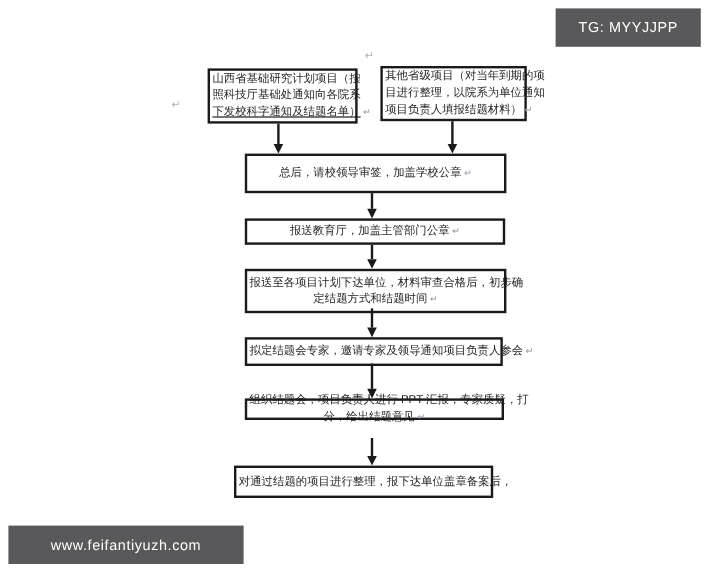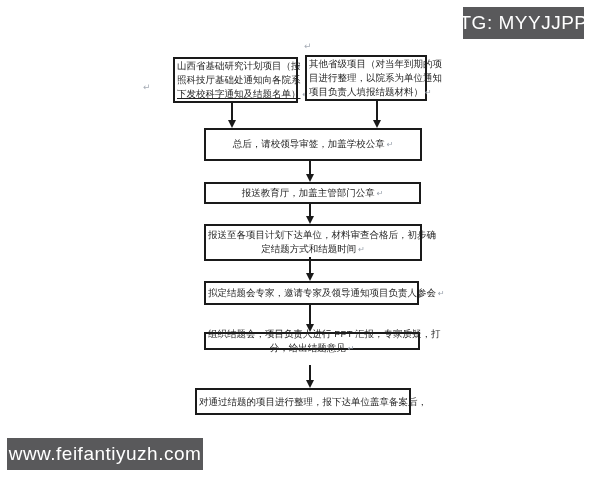--- a/index.html
+++ b/index.html
@@ -5,37 +5,37 @@
   * { margin:0; padding:0; box-sizing:border-box; }
   html,body { background:#ffffff; }
   #stage {
     position:relative; width:600px; height:480px; background:#ffffff;
     font-family:"Liberation Sans","DejaVu Sans",sans-serif; overflow:hidden;
   }
   
   .badge {
     position:absolute; background:#59595b; color:#ffffff;
     display:flex; align-items:center; justify-content:center;
-    font-size:19px; letter-spacing:0.5px; white-space:nowrap;
+    font-size:12px; letter-spacing:0.5px; white-space:nowrap;
   }
   #tg-badge   { left:463px; top:7px;   width:121px; height:32px; }
   #site-badge { left:7px;   top:438px; width:196px; height:32px; }
 
   
   .fbox {
     position:absolute; border:2px solid #1a1a1a; background:#ffffff;
     color:#1f1f1f; text-align:center;
     font-size:9.5px; line-height:14px;
     display:flex; flex-direction:column; justify-content:center;
     padding:0 2px; white-space:nowrap;
   }
   .fbox .ln { display:block; }
   .fbox .u  { text-decoration:underline; }
   #box-1 { left:173px; top:57px;  width:125px; height:46px; }
-  #box-2 { left:305px; top:55px;  width:122px; height:46px; }
+  #box-2 { left:317px; top:55px;  width:122px; height:46px; }
   #box-3 { left:204px; top:128px; width:218px; height:33px; }
   #box-4 { left:204px; top:182px; width:217px; height:22px; line-height:18px; }
   #box-5 { left:204px; top:224px; width:218px; height:37px;justify-content:center; }
   #box-6 { left:204px; top:281px; width:215px; height:24px; line-height:18px; }
   #box-7 { left:204px; top:332px; width:216px; height:18px; }
   #box-8 { left:195px; top:388px; width:216px; height:27px; }
 
   
   .ret { color:#98a0ab; font-size:8px; margin-left:2px; vertical-align:0; }
   .stray { position:absolute; color:#a7adb6; font-size:9px; }

